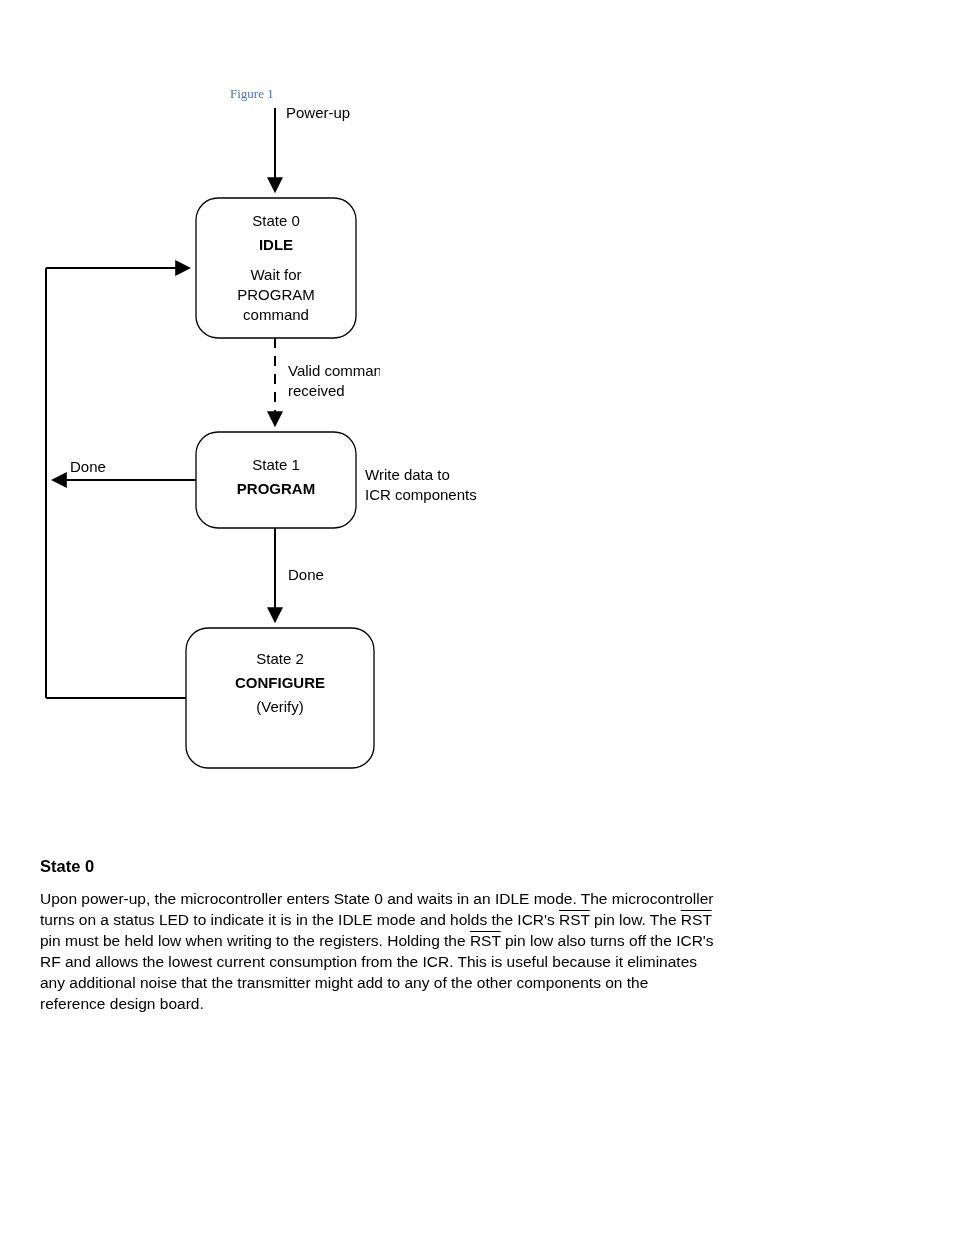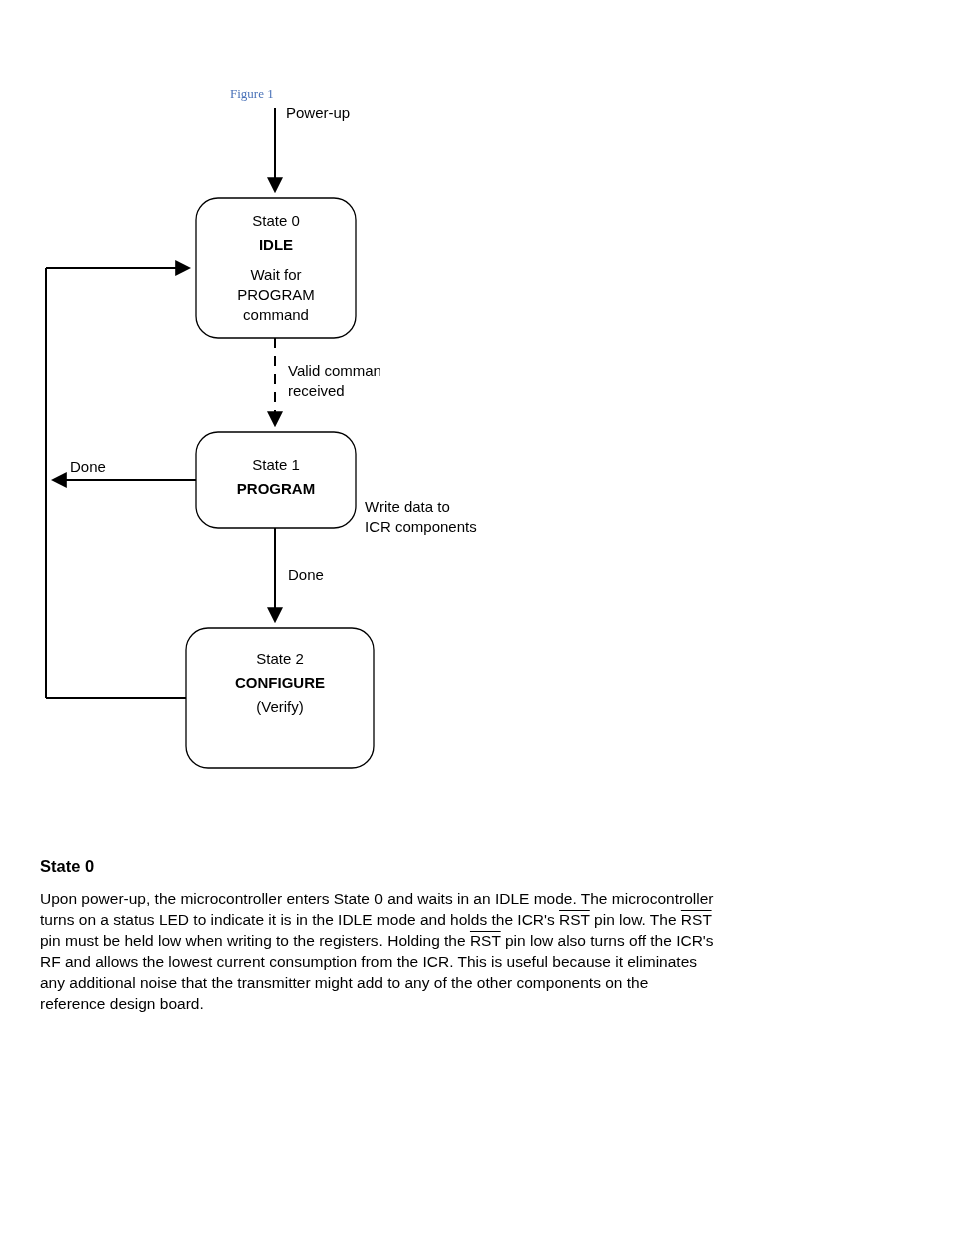--- a/index.html
+++ b/index.html
@@ -38,21 +38,20 @@
     font-family: "Times New Roman", Times, serif;
     font-size: 13px;
     color: #4a72b8;
   }
   
   .side-label {
     position: absolute;
     font-size: 15px;
     color: #000;
     white-space: nowrap;
-    margin-top: 32px;
   }
   
   .body {
     position: absolute;
     left: 40px;
     right: 40px;
     top: 855px; 
   }
   .body h2 {
     font-size: 16.5px;

